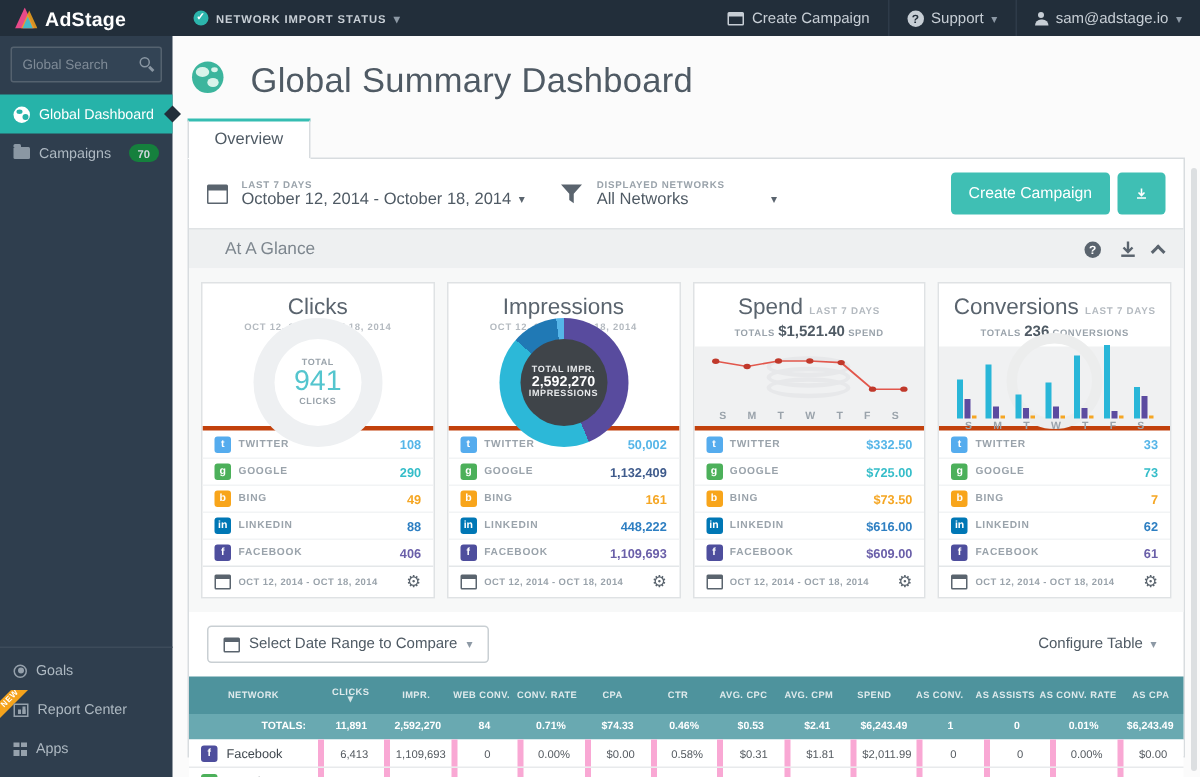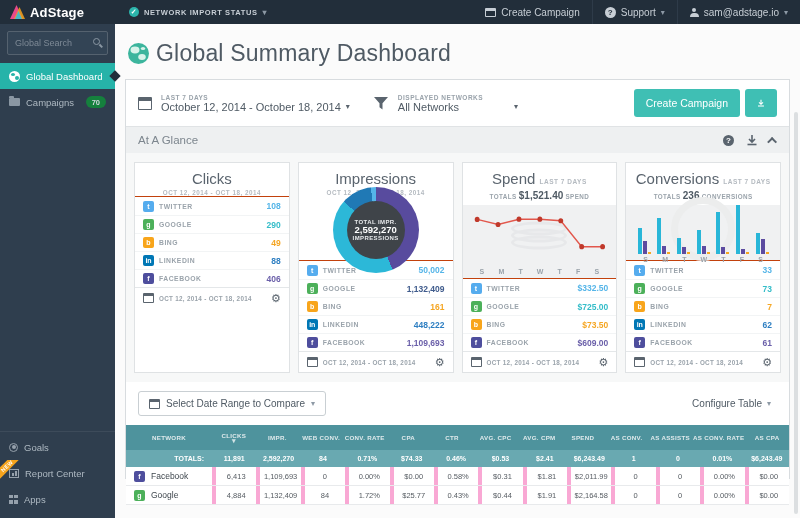--- a/index.html
+++ b/index.html
@@ -41,39 +41,39 @@
   .goals-ic::after { content:""; position:absolute; inset:1.5px; background:#96a1ac; border-radius:50%; }
   .report-ic { width:10px; height:9px; border:1px solid #96a1ac; position:relative; }
   .report-ic::before { content:""; position:absolute; bottom:1px; left:1.5px; width:2px; height:3px; background:#96a1ac; box-shadow:3px 0 0 #96a1ac; }
   .report-ic::after { content:""; position:absolute; bottom:1px; right:1.5px; width:2px; height:5px; background:#96a1ac; }
   .apps-ic { width:9px; height:9px; display:grid; grid-template-columns:1fr 1fr; gap:1.5px; }
   .apps-ic span { background:#96a1ac; }
   .ribbon { position:absolute; left:-13px; top:2px; width:40px; text-align:center; background:#f5a31c; color:#fff; font-size:5.5px; font-weight:bold; transform:rotate(-45deg); letter-spacing:.5px; padding:1px 0; }
 
   
   .main { position:absolute; left:115px; top:24px; right:0; bottom:0; background:#fbfbfb; overflow:hidden; }
-  .page-header { display:flex; align-items:center; gap:6px; margin:16px 4px 12px 12px; }
+  .page-header { display:flex; gap:17px; margin:16px 4px 12px 12px; }
   .page-title { font-size:23px; font-weight:300; color:#4f5a64; letter-spacing:.2px; }
   .tab-row { margin-left:10px; position:relative; z-index:2; }
   .tab { display:inline-block; background:#fff; border:1px solid #d8dcdf; border-bottom:1px solid #fff; border-top:2px solid #35bdb2; font-size:11px; color:#4f5a64; padding:6px 17px 6px 17px; margin-bottom:-1px; cursor:pointer; }
   .panel { margin:0 10px; background:#fff; border:1px solid #d8dcdf; position:relative; height:400px; }
 
   .filter-bar { display:flex; align-items:center; gap:9px; padding:9px 12px; }
   .cal-icon { display:inline-block; width:14px; height:13px; border:1px solid #5a646e; border-top:4px solid #5a646e; border-radius:1px; flex:none; }
   .cal-icon.sm { width:11px; height:10px; border-top-width:3px; }
   .sel-group { cursor:pointer; }
   .sel-label { font-size:6.5px; font-weight:bold; color:#9aa3ab; letter-spacing:.5px; }
   .sel-value { font-size:11px; color:#4f5a64; display:flex; align-items:center; gap:5px; }
   .sel-value .caret { color:#5a646e; }
   .btns-right { margin-left:auto; display:flex; gap:5px; }
   .btn-teal { background:#3fbfb4; color:#fff; border:none; border-radius:3px; font-size:10.5px; padding:8px 12px; cursor:pointer; font-family:"Liberation Sans",sans-serif; }
   .btn-teal-sq { width:32px; display:flex; align-items:center; justify-content:center; }
 
   .glance-header { background:#eef0f1; border-top:1px solid #e0e3e5; padding:7px 12px; display:flex; align-items:center; }
-  .glance-title { font-size:11.5px; color:#7d868e; }
+  .glance-title { font-size:11.5px; color:#7d868e;margin-left:12px; }
   .glance-icons { margin-left:auto; display:flex; align-items:center; gap:12px; }
   .q-dark { width:11px; height:11px; border-radius:50%; background:#5a646e; color:#fff; font-size:8px; font-weight:bold; text-align:center; line-height:11px; cursor:pointer; }
   .chev-up { width:7px; height:7px; border-left:2px solid #5a646e; border-top:2px solid #5a646e; transform:rotate(45deg) translateY(2px); cursor:pointer; }
 
   .cards { display:grid; grid-template-columns:repeat(4,1fr); gap:8px; padding:9px 8px; background:#f7f8f8; }
   .card { background:#fff; border:1px solid #dfe2e4; height:211px; display:flex; flex-direction:column; overflow:hidden; }
   .card-title { text-align:center; font-size:15px; font-weight:400; color:#5a646e; padding-top:7px; }
   .card-title .period { font-size:6.5px; font-weight:bold; color:#b4bac0; letter-spacing:.5px; }
   .card-sub { text-align:center; font-size:6.3px; font-weight:bold; color:#b4bac0; letter-spacing:.5px; margin-top:2px; }
   .totals-line { text-align:center; font-size:6.3px; font-weight:bold; color:#9aa3ab; letter-spacing:.4px; margin-top:3px; }
@@ -90,21 +90,21 @@
   .donut-hole.dark .dc-value { font-size:9.5px; font-weight:bold; color:#fff; }
   .wm-coins { position:absolute; left:50%; top:46%; transform:translate(-50%,-50%); }
   .wm-coins div { width:56px; height:14px; border:3px solid #e7e8ea; border-radius:50%; margin-top:-7px; }
   .wm-play { position:absolute; left:50%; top:44%; transform:translate(-50%,-50%); width:64px; height:64px; border:7px solid #eceded; border-radius:50%; }
   .spend-svg { flex:1; width:100%; position:relative; z-index:1; }
   .days-row { display:flex; justify-content:space-around; padding:0 10px 3px 10px; position:relative; z-index:1; }
   .days-row span { font-size:7px; font-weight:bold; color:#9aa3ab; }
   .bars-wrap { flex:1; display:flex; align-items:flex-end; justify-content:space-around; padding:6px 8px 2px 8px; position:relative; z-index:1; }
   .bar-group { display:flex; align-items:flex-end; gap:1px; }
   .bar { width:4px; }
-  .net-list { border-top:1px solid #c2410c; }
+  .net-list { border-top:3px solid #c2410c; }
   .net-row { display:flex; align-items:center; height:18px; padding:0 8px; border-top:1px solid #f2f4f5; }
   .net-row:first-child { border-top:none; }
   .net-ic { width:11px; height:11px; border-radius:2px; color:#fff; font-size:7px; font-weight:bold; text-align:center; line-height:11px; flex:none; }
   .net-label { font-size:6.8px; font-weight:bold; color:#9aa3ab; letter-spacing:.5px; margin-left:5px; }
   .net-value { margin-left:auto; font-size:8.5px; font-weight:bold; }
   .card-footer { border-top:1px solid #e4e7e9; height:21px; display:flex; align-items:center; gap:5px; padding:0 8px; }
   .card-footer .date { font-size:6.3px; font-weight:bold; color:#9aa3ab; letter-spacing:.3px; }
   .gear { margin-left:auto; font-size:11px; color:#5a646e; cursor:pointer; line-height:1; }
 
   .compare-row { display:flex; align-items:center; padding:9px 12px; }
@@ -200,20 +200,23 @@
 <div class="main">
   <div class="page-header">
     <svg width="23" height="23" viewBox="0 0 23 23">
       <circle cx="11.5" cy="11.5" r="10.5" fill="#3cb59d"></circle>
       <ellipse cx="8" cy="8" rx="4.5" ry="3.4" fill="#d8f3ea"></ellipse>
       <ellipse cx="15" cy="15" rx="3.8" ry="3" fill="#d8f3ea"></ellipse>
       <ellipse cx="16" cy="6.5" rx="2.2" ry="1.6" fill="#d8f3ea"></ellipse>
     </svg>
     <h1 class="page-title">Global Summary Dashboard</h1>
   </div>
+  <div class="tab-row">
+    <span class="tab">Overview</span>
+  </div>
 
   <div class="panel">
 
     <div class="filter-bar">
       <span class="cal-icon"></span>
       <div class="sel-group">
         <div class="sel-label">LAST 7 DAYS</div>
         <div class="sel-value">
             <span>October 12, 2014 - October 18, 2014</span>
             <span class="caret">▾</span>
@@ -250,20 +253,29 @@
         </svg>
         <span class="chev-up"></span>
       </div>
     </div>
 
     <div class="cards">
 
       <div class="card">
         <div class="card-title">Clicks</div>
         <div class="card-sub">OCT 12, 2014 - OCT 18, 2014</div>
+        <div class="chart-zone">
+          <div class="donut light">
+            <div class="donut-hole">
+              <span class="dc-label">TOTAL</span>
+              <span class="dc-value">941</span>
+              <span class="dc-label">CLICKS</span>
+            </div>
+          </div>
+        </div>
         <div class="net-list">
             <div class="net-row">
               <span class="net-ic" style="background: rgb(85, 172, 238);">t</span>
               <span class="net-label">TWITTER</span>
               <span class="net-value" style="color: rgb(85, 181, 232);">108</span>
             </div>
             <div class="net-row">
               <span class="net-ic" style="background: rgb(76, 176, 90);">g</span>
               <span class="net-label">GOOGLE</span>
               <span class="net-value" style="color: rgb(53, 189, 201);">290</span>
@@ -376,20 +388,25 @@
               <span class="net-ic" style="background: rgb(76, 176, 90);">g</span>
               <span class="net-label">GOOGLE</span>
               <span class="net-value" style="color: rgb(53, 189, 201);">$725.00</span>
             </div>
             <div class="net-row">
               <span class="net-ic" style="background: rgb(248, 165, 27);">b</span>
               <span class="net-label">BING</span>
               <span class="net-value" style="color: rgb(245, 166, 35);">$73.50</span>
             </div>
             <div class="net-row">
+              <span class="net-ic" style="background: rgb(0, 119, 181);">in</span>
+              <span class="net-label">LINKEDIN</span>
+              <span class="net-value" style="color: rgb(46, 127, 194);">$616.00</span>
+            </div>
+            <div class="net-row">
               <span class="net-ic" style="background: rgb(78, 78, 157);">f</span>
               <span class="net-label">FACEBOOK</span>
               <span class="net-value" style="color: rgb(106, 95, 169);">$609.00</span>
             </div>
           </div>
         <div class="card-footer">
           <span class="cal-icon sm"></span>
           <span class="date">OCT 12, 2014 - OCT 18, 2014</span>
           <span class="gear">⚙</span>
         </div>

